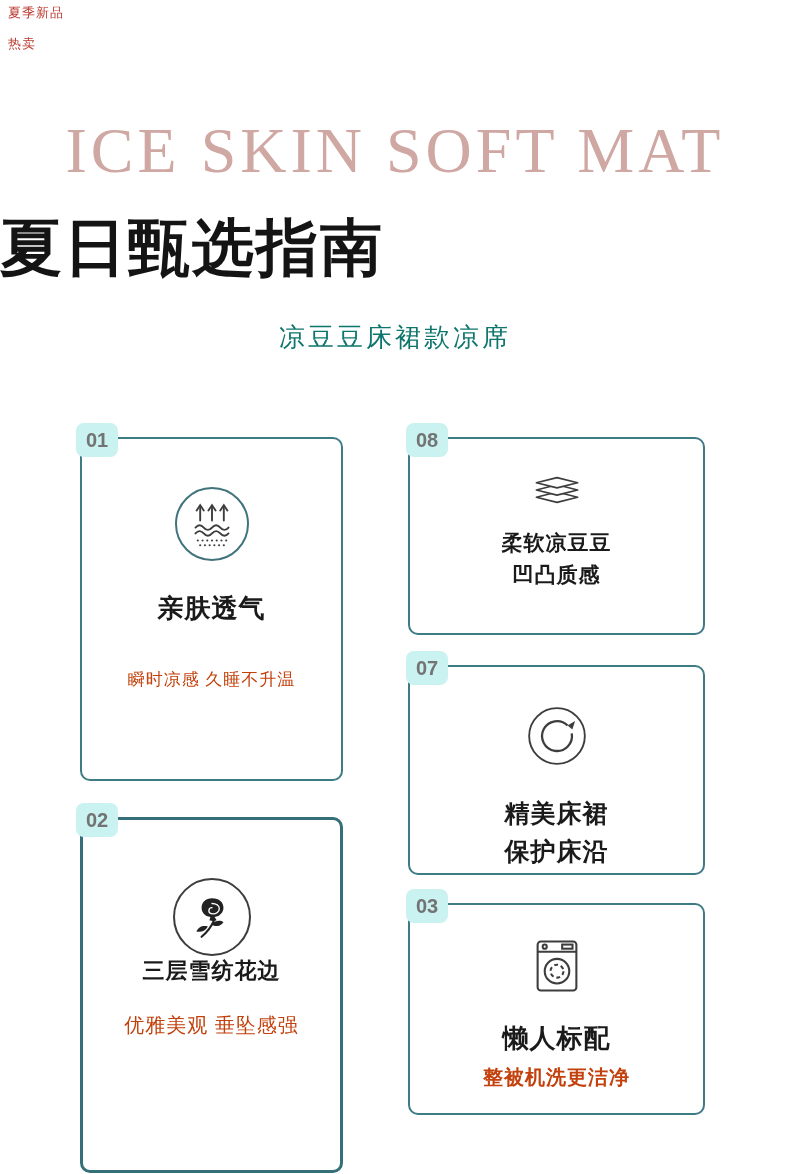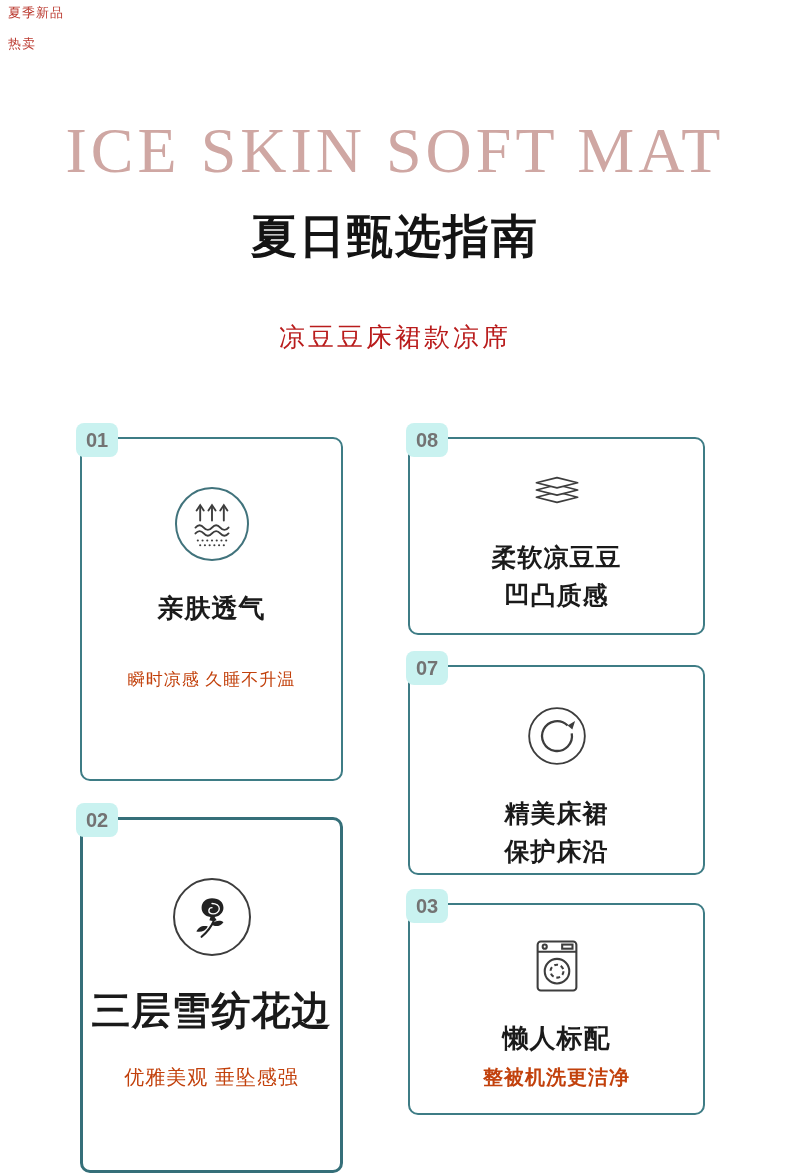--- a/index.html
+++ b/index.html
@@ -26,29 +26,28 @@
   .title-en {
     position:absolute; top:114px; left:0; width:100%;
     text-align:center;
     font-family:"Liberation Serif", serif;
     font-size:64px; font-weight:400;
     letter-spacing:4px;
     color:#cfa7a3;
   }
   .title-cn {
     position:absolute; top:206px; left:0; width:100%;
-    text-align:center;
-    font-size:46px; font-weight:900;
+    font-size:62px; font-weight:900;
     letter-spacing:2px;
     color:#141414;
   }
   .subtitle {
     position:absolute; top:320px; left:0; width:100%;
     text-align:center;
-    font-size:26px; color:#b91c1c;
+    font-size:26px; color:#0f766e;
     letter-spacing:3px;
   }
 
   
   .card {
     position:absolute;
     background:#fff;
     border:2px solid #3e7c85;
     border-radius:10px;
     display:flex; flex-direction:column; align-items:center;
@@ -84,22 +83,22 @@
   .icon-circle.c1 { width:74px; height:74px; }
   .icon-circle.c2 { width:78px; height:78px; border-color:#3d3d3d; }
 
   .card-title {
     text-align:center;
     font-weight:800;
     color:#1a1a1a;
     letter-spacing:1px;
   }
   .card1 .card-title { margin-top:28px; font-size:26px; line-height:1.5; }
-  .card2 .card-title { margin-top:28px; font-size:39px; }
-  .card3 .card-title { margin-top:24px; font-size:25px; line-height:1.5; }
+  .card2 .card-title { font-size:22px; }
+  .card3 .card-title { margin-top:12px; font-size:21px; line-height:1.5; }
   .card4 .card-title { margin-top:26px; font-size:25px; line-height:1.5; }
   .card5 .card-title { margin-top:24px; font-size:26px; }
 
   .card-desc {
     text-align:center;
     color:#c2410c;
     letter-spacing:1px;
   }
   .card1 .card-desc { margin-top:40px; font-size:17px; }
   .card2 .card-desc { margin-top:26px; font-size:20px; }

